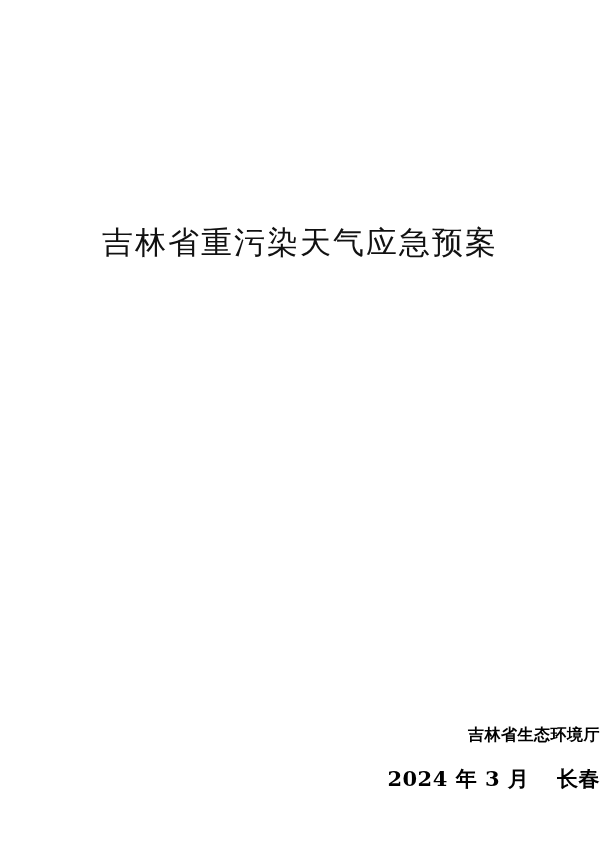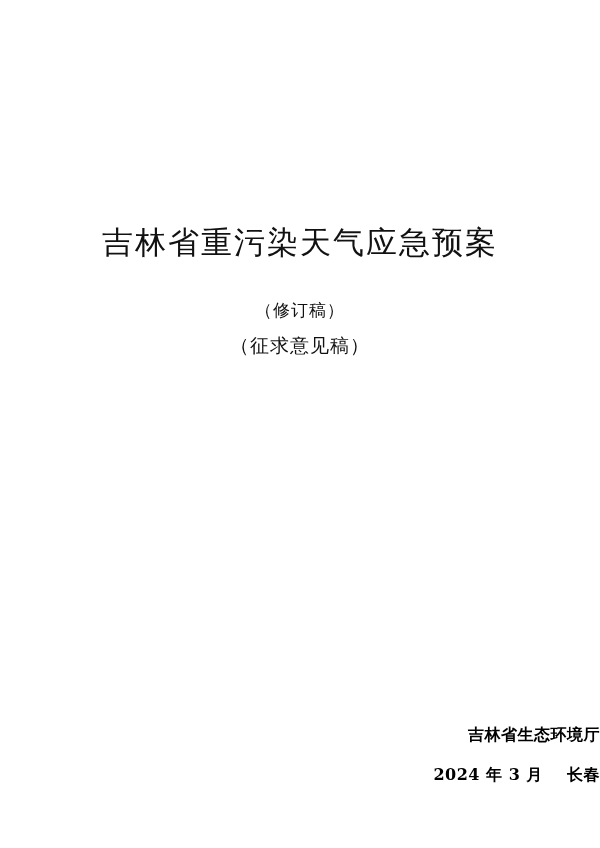--- a/index.html
+++ b/index.html
@@ -74,21 +74,21 @@
     font-family: "DejaVu Serif", "Liberation Serif", serif;
     font-size: 16px;
     font-weight: 700;
     letter-spacing: 0.5px;
     line-height: 1.6;
     color: #000000;
     margin: 0;
   }
   .issue-date {
     font-family: "DejaVu Serif", "Liberation Serif", serif;
-    font-size: 16px;
+    font-size: 21px;
     font-weight: 700;
     letter-spacing: 0.5px;
     line-height: 1.6;
     margin: 14px 0 0 0;
     color: #000000;
     padding-left: 39px;
   }
   .issue-date .gap {
     display: inline-block;
     width: 12px;
@@ -96,24 +96,20 @@
 </style>
 </head>
 <body>
 
 <div class="page">
 
   <div class="title-block">
     <h1 class="doc-title">吉林省重污染天气应急预案</h1>
   </div>
 
-  <div class="subtitle-block">
-    <p class="doc-subtitle-1">（修订稿）</p>
-    <p class="doc-subtitle-2">（征求意见稿）</p>
-  </div>
 
   <div class="footer-block">
     <p class="issuer">吉林省生态环境厅</p>
     <p class="issue-date">
       <span>2024 年 3 月</span>
       <span class="gap"></span>
       <span>长春</span>
     </p>
   </div>
 

